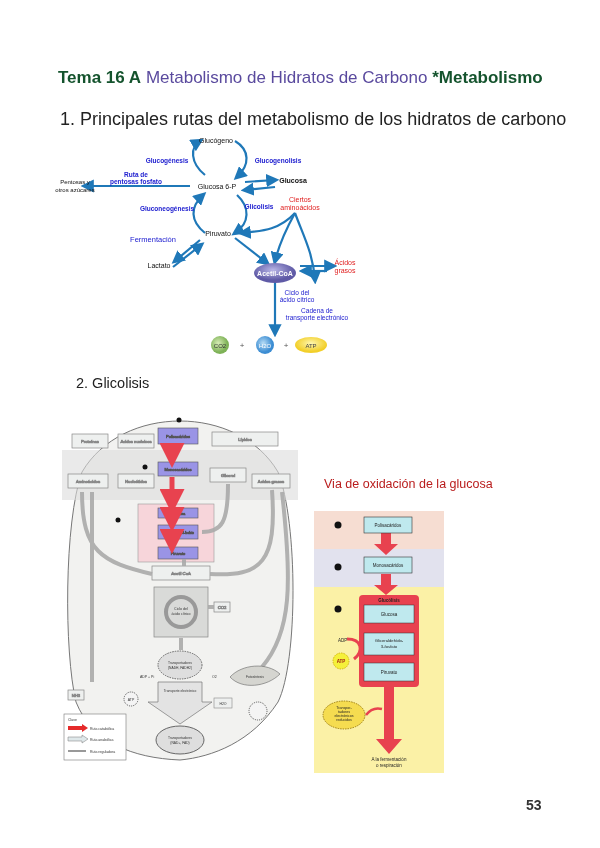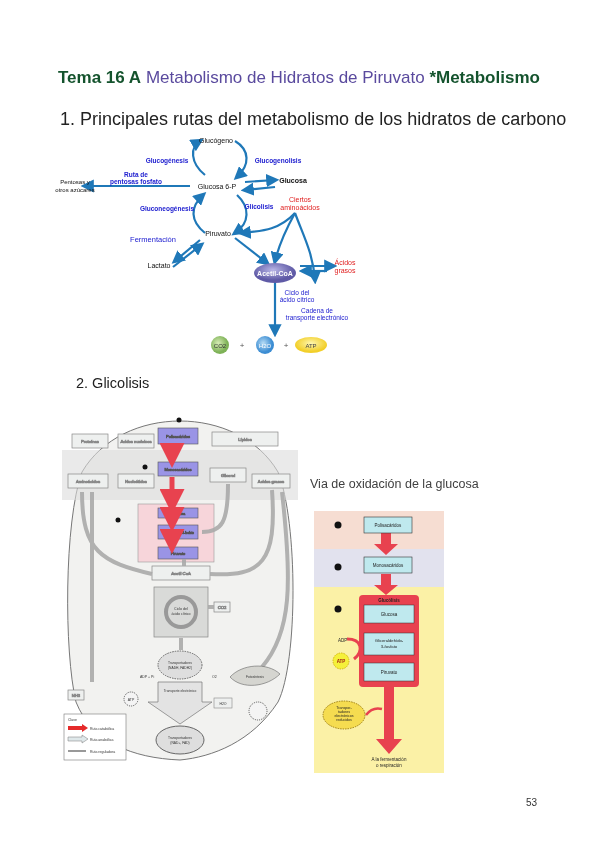--- a/index.html
+++ b/index.html
@@ -2,30 +2,30 @@
 <html><head>
 <meta charset="utf-8">
 <style>
   html, body { margin:0; padding:0; background:#ffffff; }
   body { width:600px; height:848px; position:relative; overflow:hidden; font-family:"Liberation Sans", sans-serif; color:#111; }
   .title { position:absolute; left:58px; top:68px; font-size:17px; white-space:nowrap; }
   .title .b { font-weight:bold; color:#14532d; }
   .title .p { color:#5a4a9e; }
   .h1 { position:absolute; left:60px; top:109px; font-size:18px; color:#222; }
   .h2 { position:absolute; left:76px; top:375px; font-size:14.5px; color:#222; }
-  .pagenum { position:absolute; left:526px; top:797px; font-size:10px; color:#333; }
+  .pagenum { position:absolute; left:526px; top:797px; font-size:14px; color:#333;font-weight:bold; }
   svg text { font-family:"Liberation Sans", sans-serif; }
   .fig { position:absolute; }
 </style>
 </head>
 <body>
 
 <div class="title">
   <span class="b">Tema 16 A</span>
-  <span class="p">Metabolismo de Hidratos de Piruvato</span>
+  <span class="p">Metabolismo de Hidratos de Carbono</span>
   <span class="b">*Metabolismo</span>
 </div>
 
 <div class="h1">1. Principales rutas del metabolismo de los hidratos de carbono</div>
 
 <svg class="fig" style="left:55px;top:135px" width="310" height="230" viewBox="0 0 310 230">
   <defs>
     <marker id="ab" markerWidth="6" markerHeight="6" refX="4" refY="3" orient="auto">
       <path d="M0,0 L6,3 L0,6 z" fill="#1f78b8"></path>
     </marker>
@@ -193,21 +193,21 @@
   <rect x="2" y="302" width="62" height="46" fill="#fff" stroke="#777" stroke-width="0.6"></rect>
   <text x="6" y="309" font-size="3.5" fill="#333">Clave</text>
   <path d="M6,314 L20,314 L20,312 L26,316 L20,320 L20,318 L6,318 Z" fill="#e52a2a"></path>
   <text x="28" y="318" font-size="3.5" fill="#333">Ruta catabólica</text>
   <path d="M6,325 L20,325 L20,323 L26,327 L20,331 L20,329 L6,329 Z" fill="#dfe8ea" stroke="#777" stroke-width="0.5"></path>
   <text x="28" y="329" font-size="3.5" fill="#333">Ruta anabólica</text>
   <line x1="6" y1="339" x2="24" y2="339" stroke="#777" stroke-width="1.5"></line>
   <text x="28" y="341" font-size="3.5" fill="#333">Ruta reguladora</text>
 </svg>
 
-<div class="fig" style="left:310px;top:477px;font-size:12.5px;line-height:15px;color:#404040;">
+<div class="fig" style="left:324px;top:477px;font-size:12.5px;line-height:15px;color:#b91c1c;">
   <div>Via de oxidación de la glucosa</div>
 </div>
 <svg class="fig" style="left:314px;top:511px" width="130" height="262" viewBox="0 0 130 262">
   <rect x="0" y="0" width="130" height="38" fill="#f6ddd2"></rect>
   <rect x="0" y="38" width="130" height="38" fill="#e2e2ee"></rect>
   <rect x="0" y="76" width="130" height="186" fill="#fbf1a6"></rect>
   <circle cx="24" cy="14" r="3.5" fill="#111"></circle>
   <circle cx="24" cy="56" r="3.5" fill="#111"></circle>
   <circle cx="24" cy="98" r="3.5" fill="#111"></circle>
   <g fill="#e8424f">

